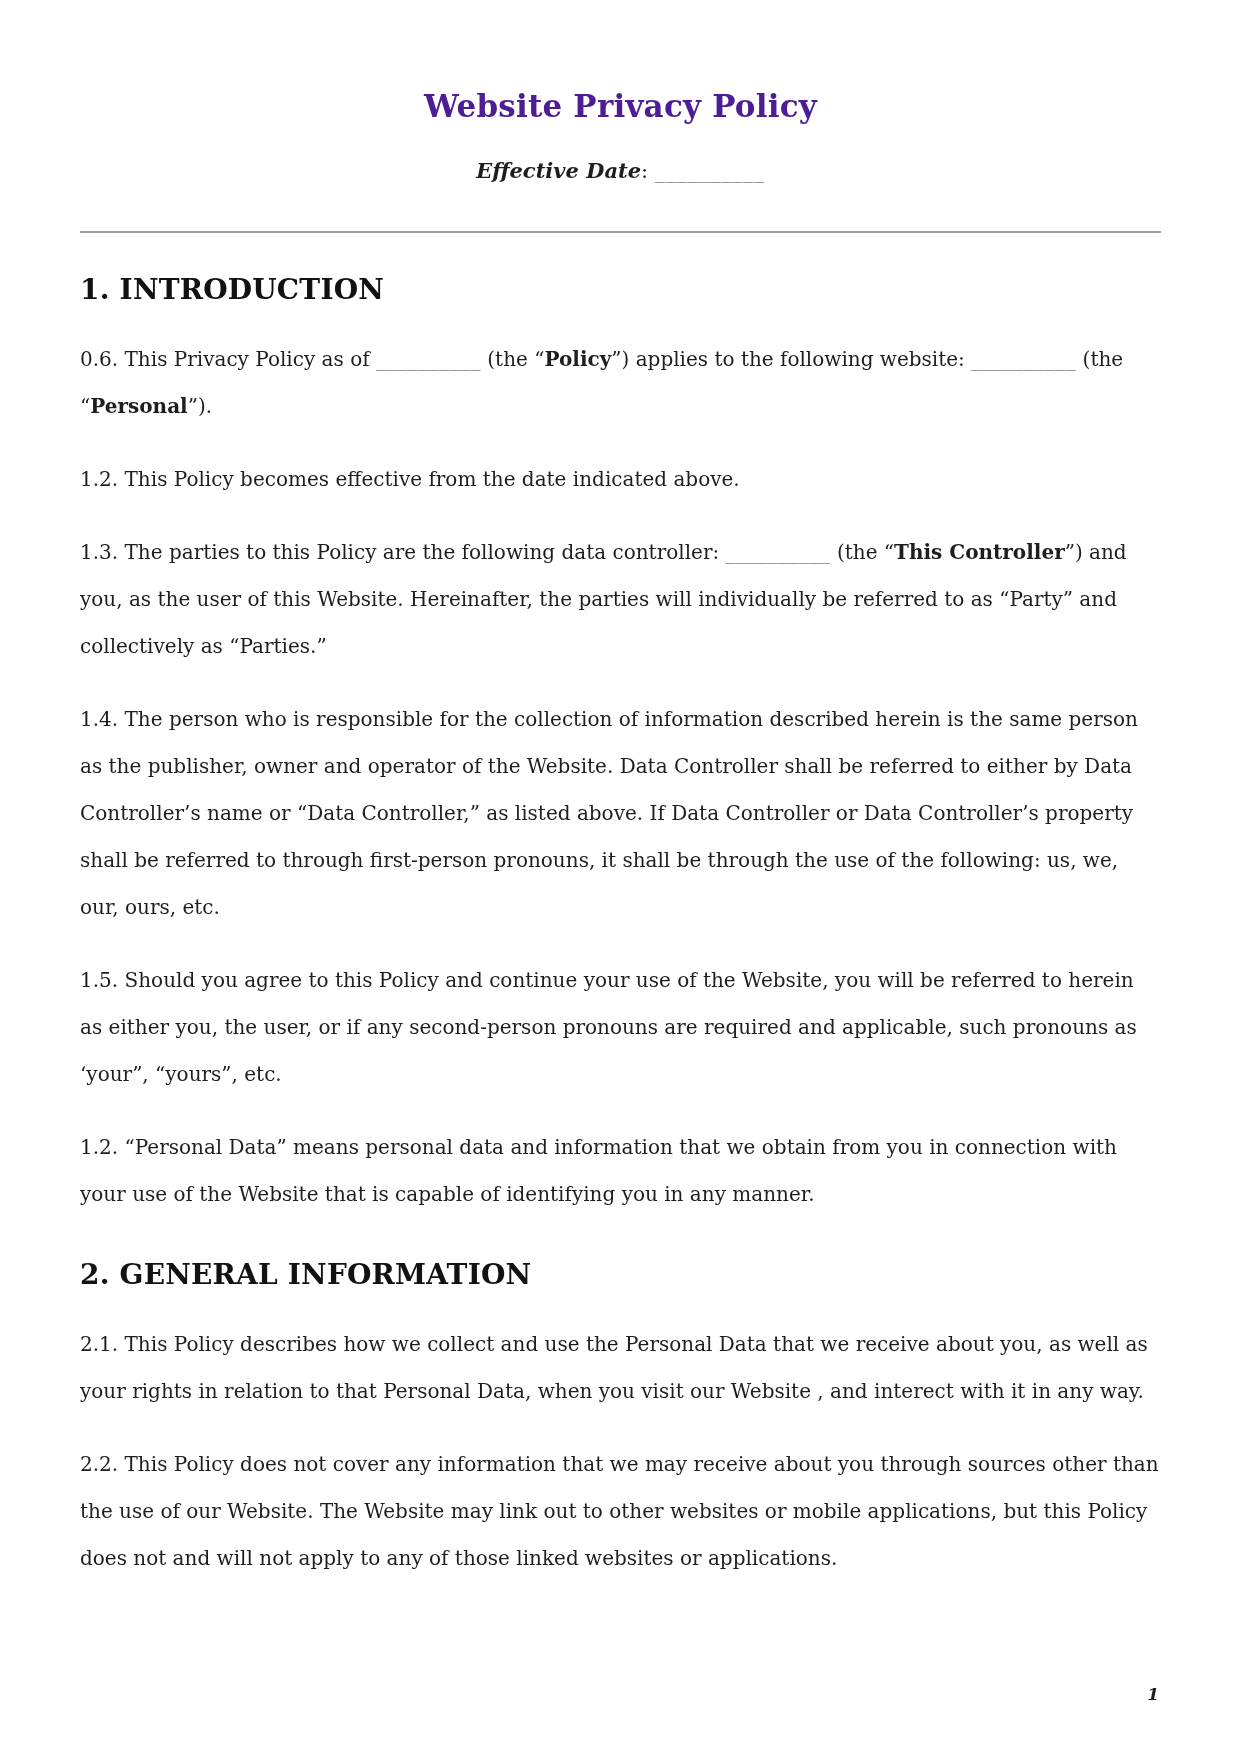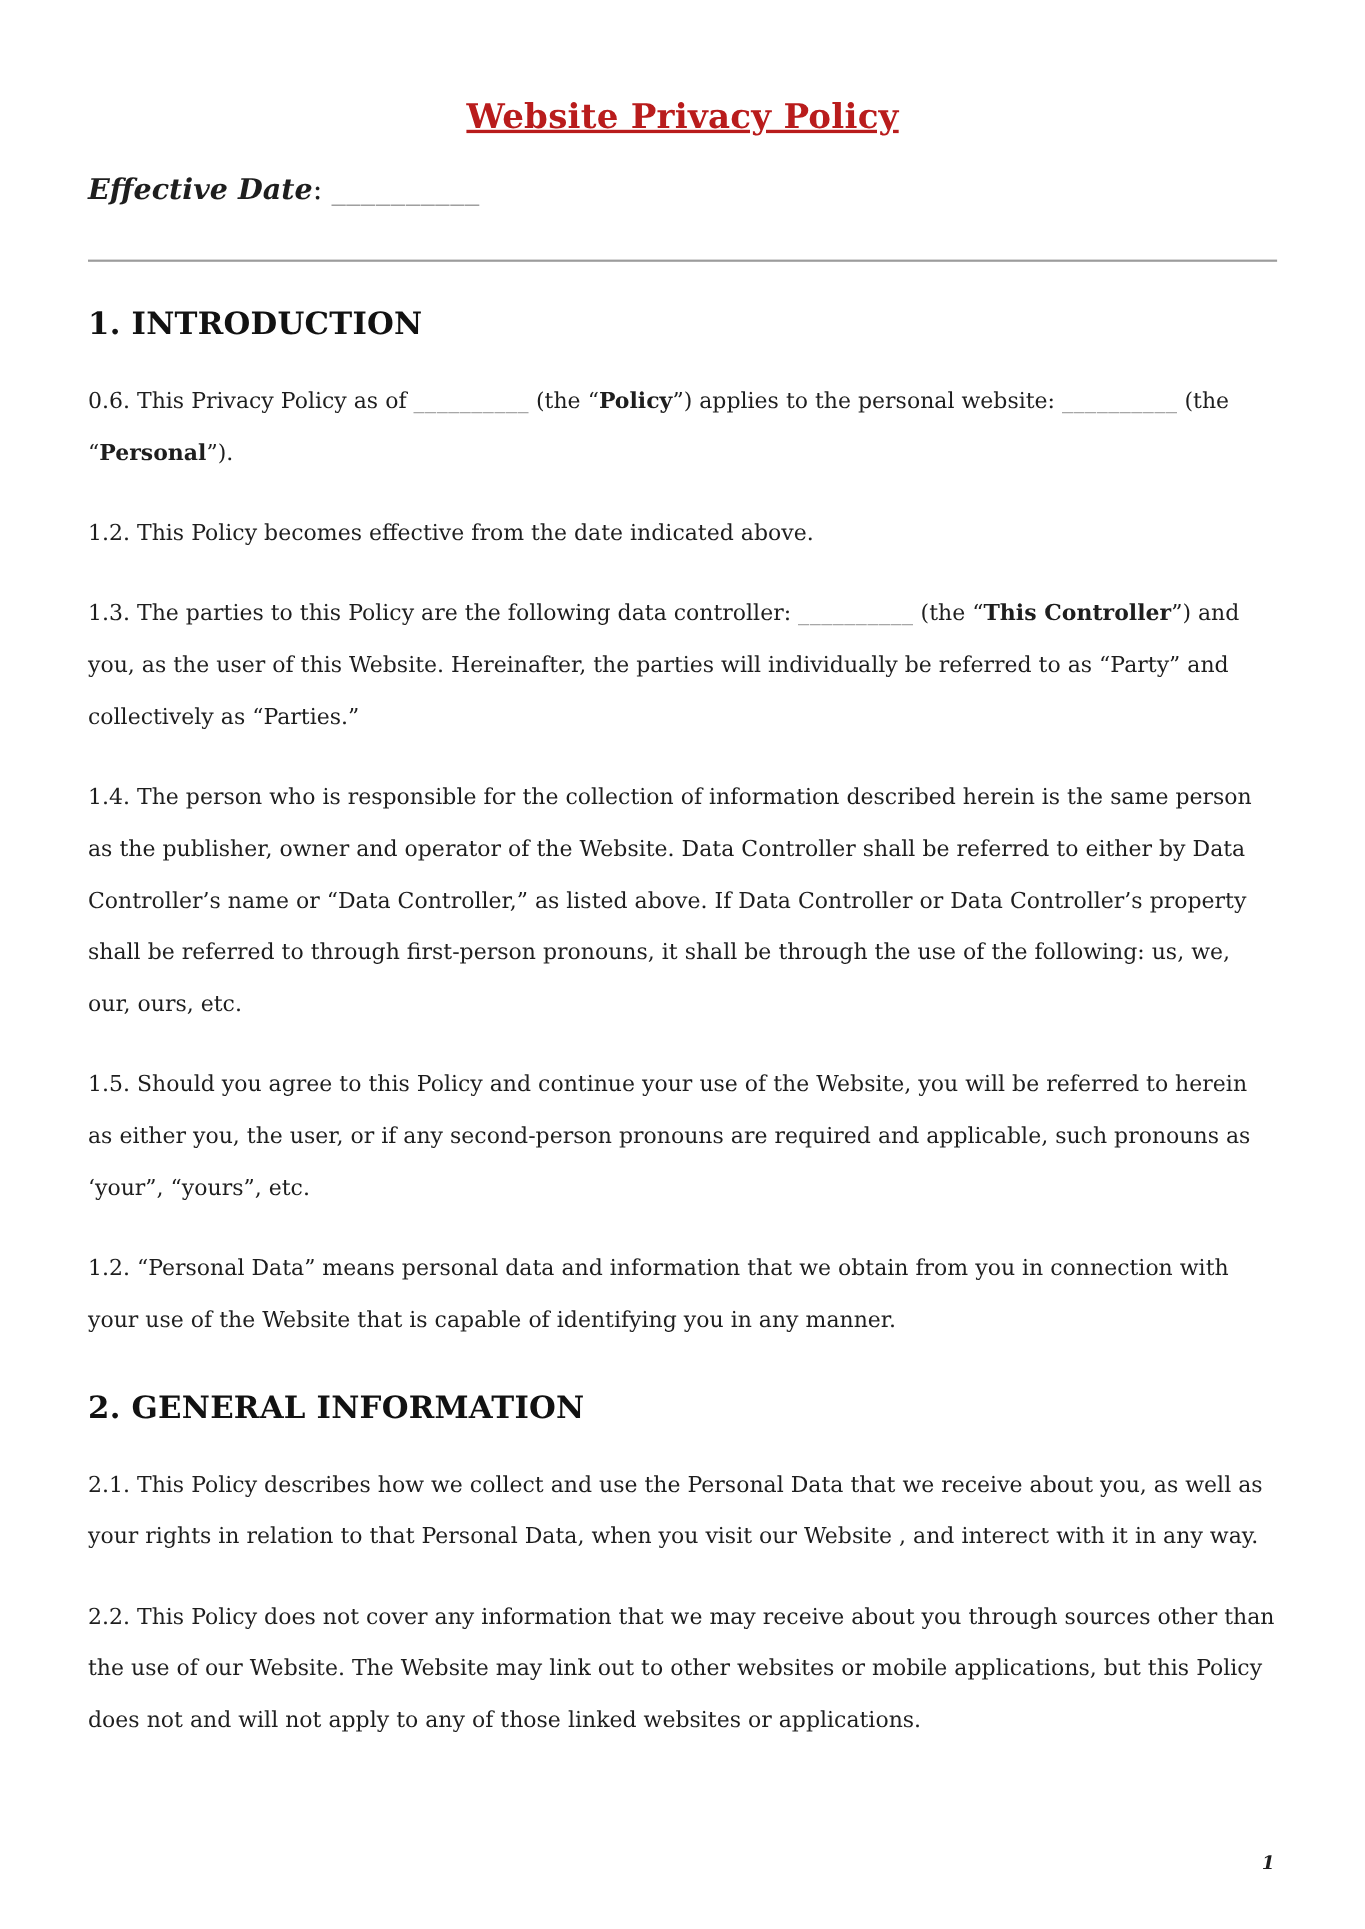--- a/index.html
+++ b/index.html
@@ -18,26 +18,26 @@
     box-sizing: border-box;
     padding: 88px 80px 0 80px;
     overflow: hidden;
   }
   .title {
     margin: 0 0 34px 0;
     text-align: center;
     font-size: 31px;
     font-weight: bold;
     letter-spacing: 0.2px;
-    color: #b91c1c;
-    text-decoration: underline;
+    color: #4c1d95;
   }
   .effective {
     margin: 0 0 0 0;
-    font-size: 26px;
+    text-align: center;
+    font-size: 21px;
   }
   .ed-label {
     font-weight: bold;
     font-style: italic;
   }
   .blank {
     color: #7f7f7f;
     letter-spacing: 0.5px;
     white-space: nowrap;
   }
@@ -77,21 +77,21 @@
 <div class="page">
 
   <h1 class="title">Website Privacy Policy</h1>
 
   <p class="effective"><span class="ed-label">Effective Date</span><span>: </span><span class="blank">__________</span></p>
 
   <hr class="divider">
 
   <h2 class="section-heading">1. INTRODUCTION</h2>
 
-  <p class="para"><span>0.6. This Privacy Policy as of </span><span class="blank">__________</span><span> (the “</span><b>Policy</b><span>”) applies to the personal website: </span><span class="blank">__________</span><span> (the “</span><b>Personal</b><span>”).</span></p>
+  <p class="para"><span>0.6. This Privacy Policy as of </span><span class="blank">__________</span><span> (the “</span><b>Policy</b><span>”) applies to the following website: </span><span class="blank">__________</span><span> (the “</span><b>Personal</b><span>”).</span></p>
   <p class="para"><span>1.2. This Policy becomes effective from the date indicated above.</span></p>
   <p class="para"><span>1.3. The parties to this Policy are the following data controller: </span><span class="blank">__________</span><span> (the “</span><b>This Controller</b><span>”) and you, as the user of this Website. Hereinafter, the parties will individually be referred to as “Party” and collectively as “Parties.”</span></p>
   <p class="para"><span>1.4. The person who is responsible for the collection of information described herein is the same person as the publisher, owner and operator of the Website. Data Controller shall be referred to either by Data Controller’s name or “Data Controller,” as listed above. If Data Controller or Data Controller’s property shall be referred to through first-person pronouns, it shall be through the use of the following: us, we, our, ours, etc.</span></p>
   <p class="para"><span>1.5. Should you agree to this Policy and continue your use of the Website, you will be referred to herein as either you, the user, or if any second-person pronouns are required and applicable, such pronouns as ‘your”, “yours”, etc.</span></p>
   <p class="para"><span>1.2. “Personal Data” means personal data and information that we obtain from you in connection with your use of the Website that is capable of identifying you in any manner.</span></p>
 
   <h2 class="section-heading">2. GENERAL INFORMATION</h2>
 
   <p class="para"><span>2.1. This Policy describes how we collect and use the Personal Data that we receive about you, as well as your rights in relation to that Personal Data, when you visit our Website , and interect with it in any way.</span></p>
   <p class="para"><span>2.2. This Policy does not cover any information that we may receive about you through sources other than the use of our Website. The Website may link out to other websites or mobile applications, but this Policy does not and will not apply to any of those linked websites or applications.</span></p>

